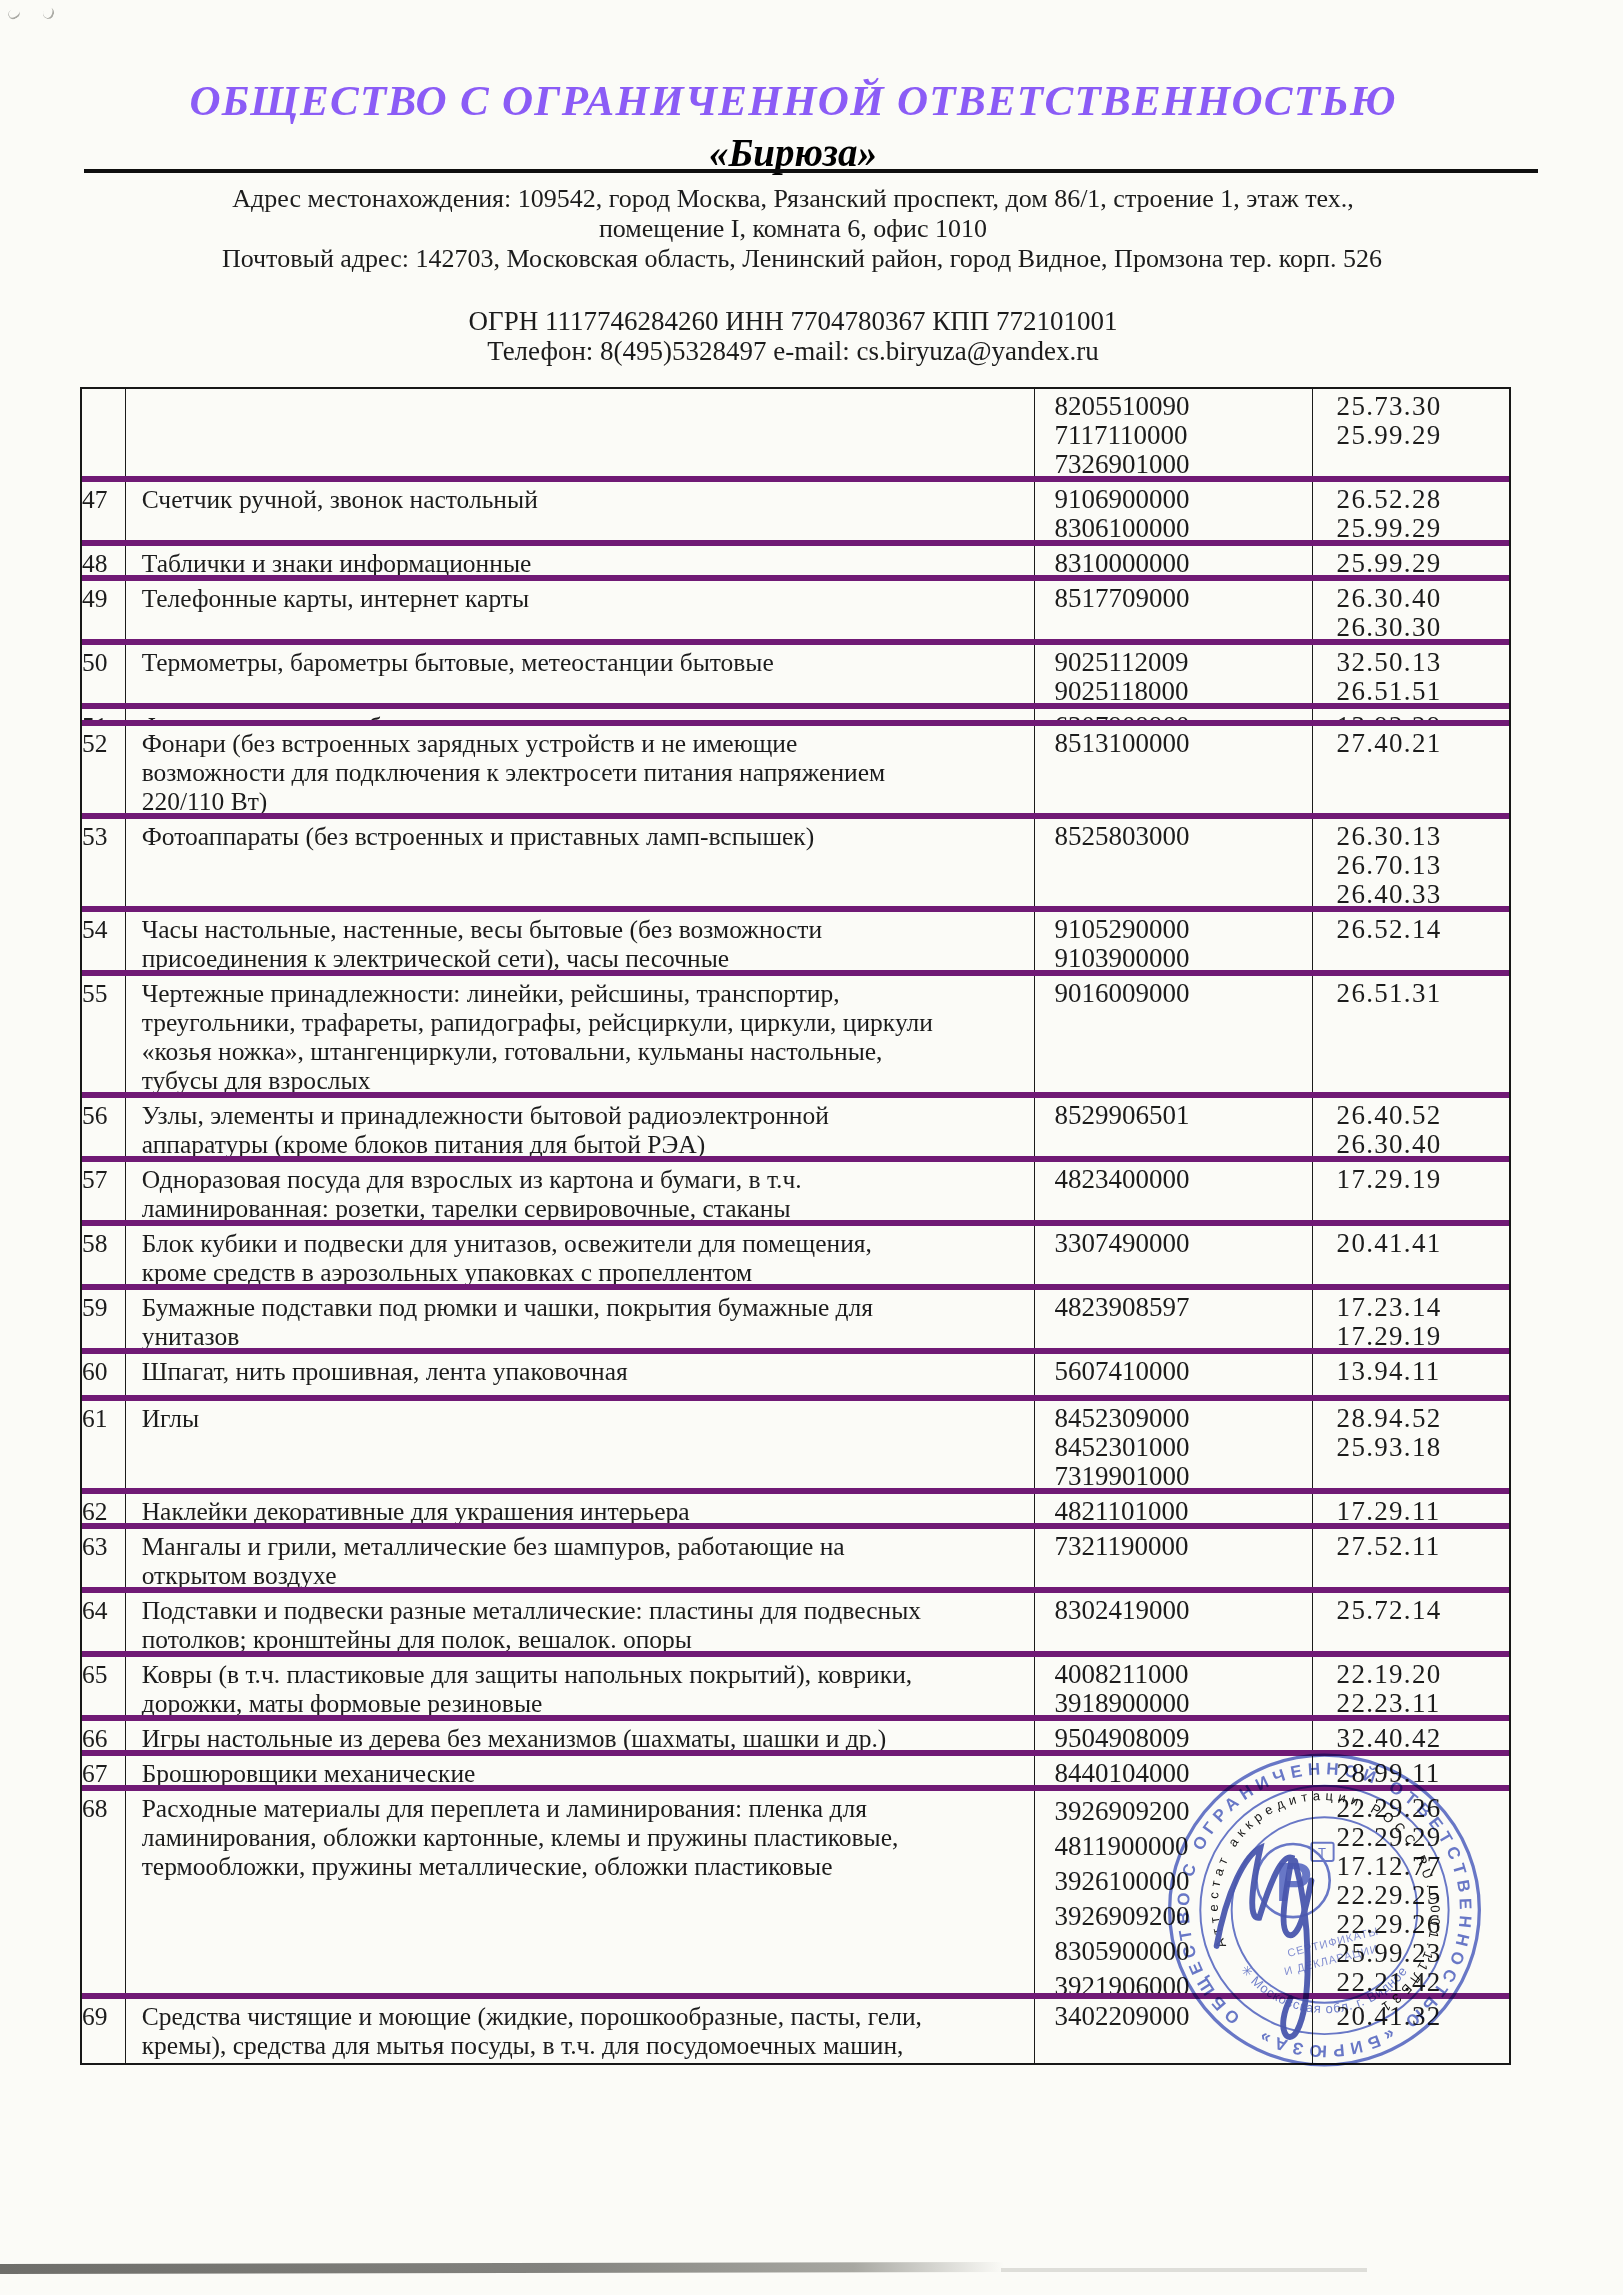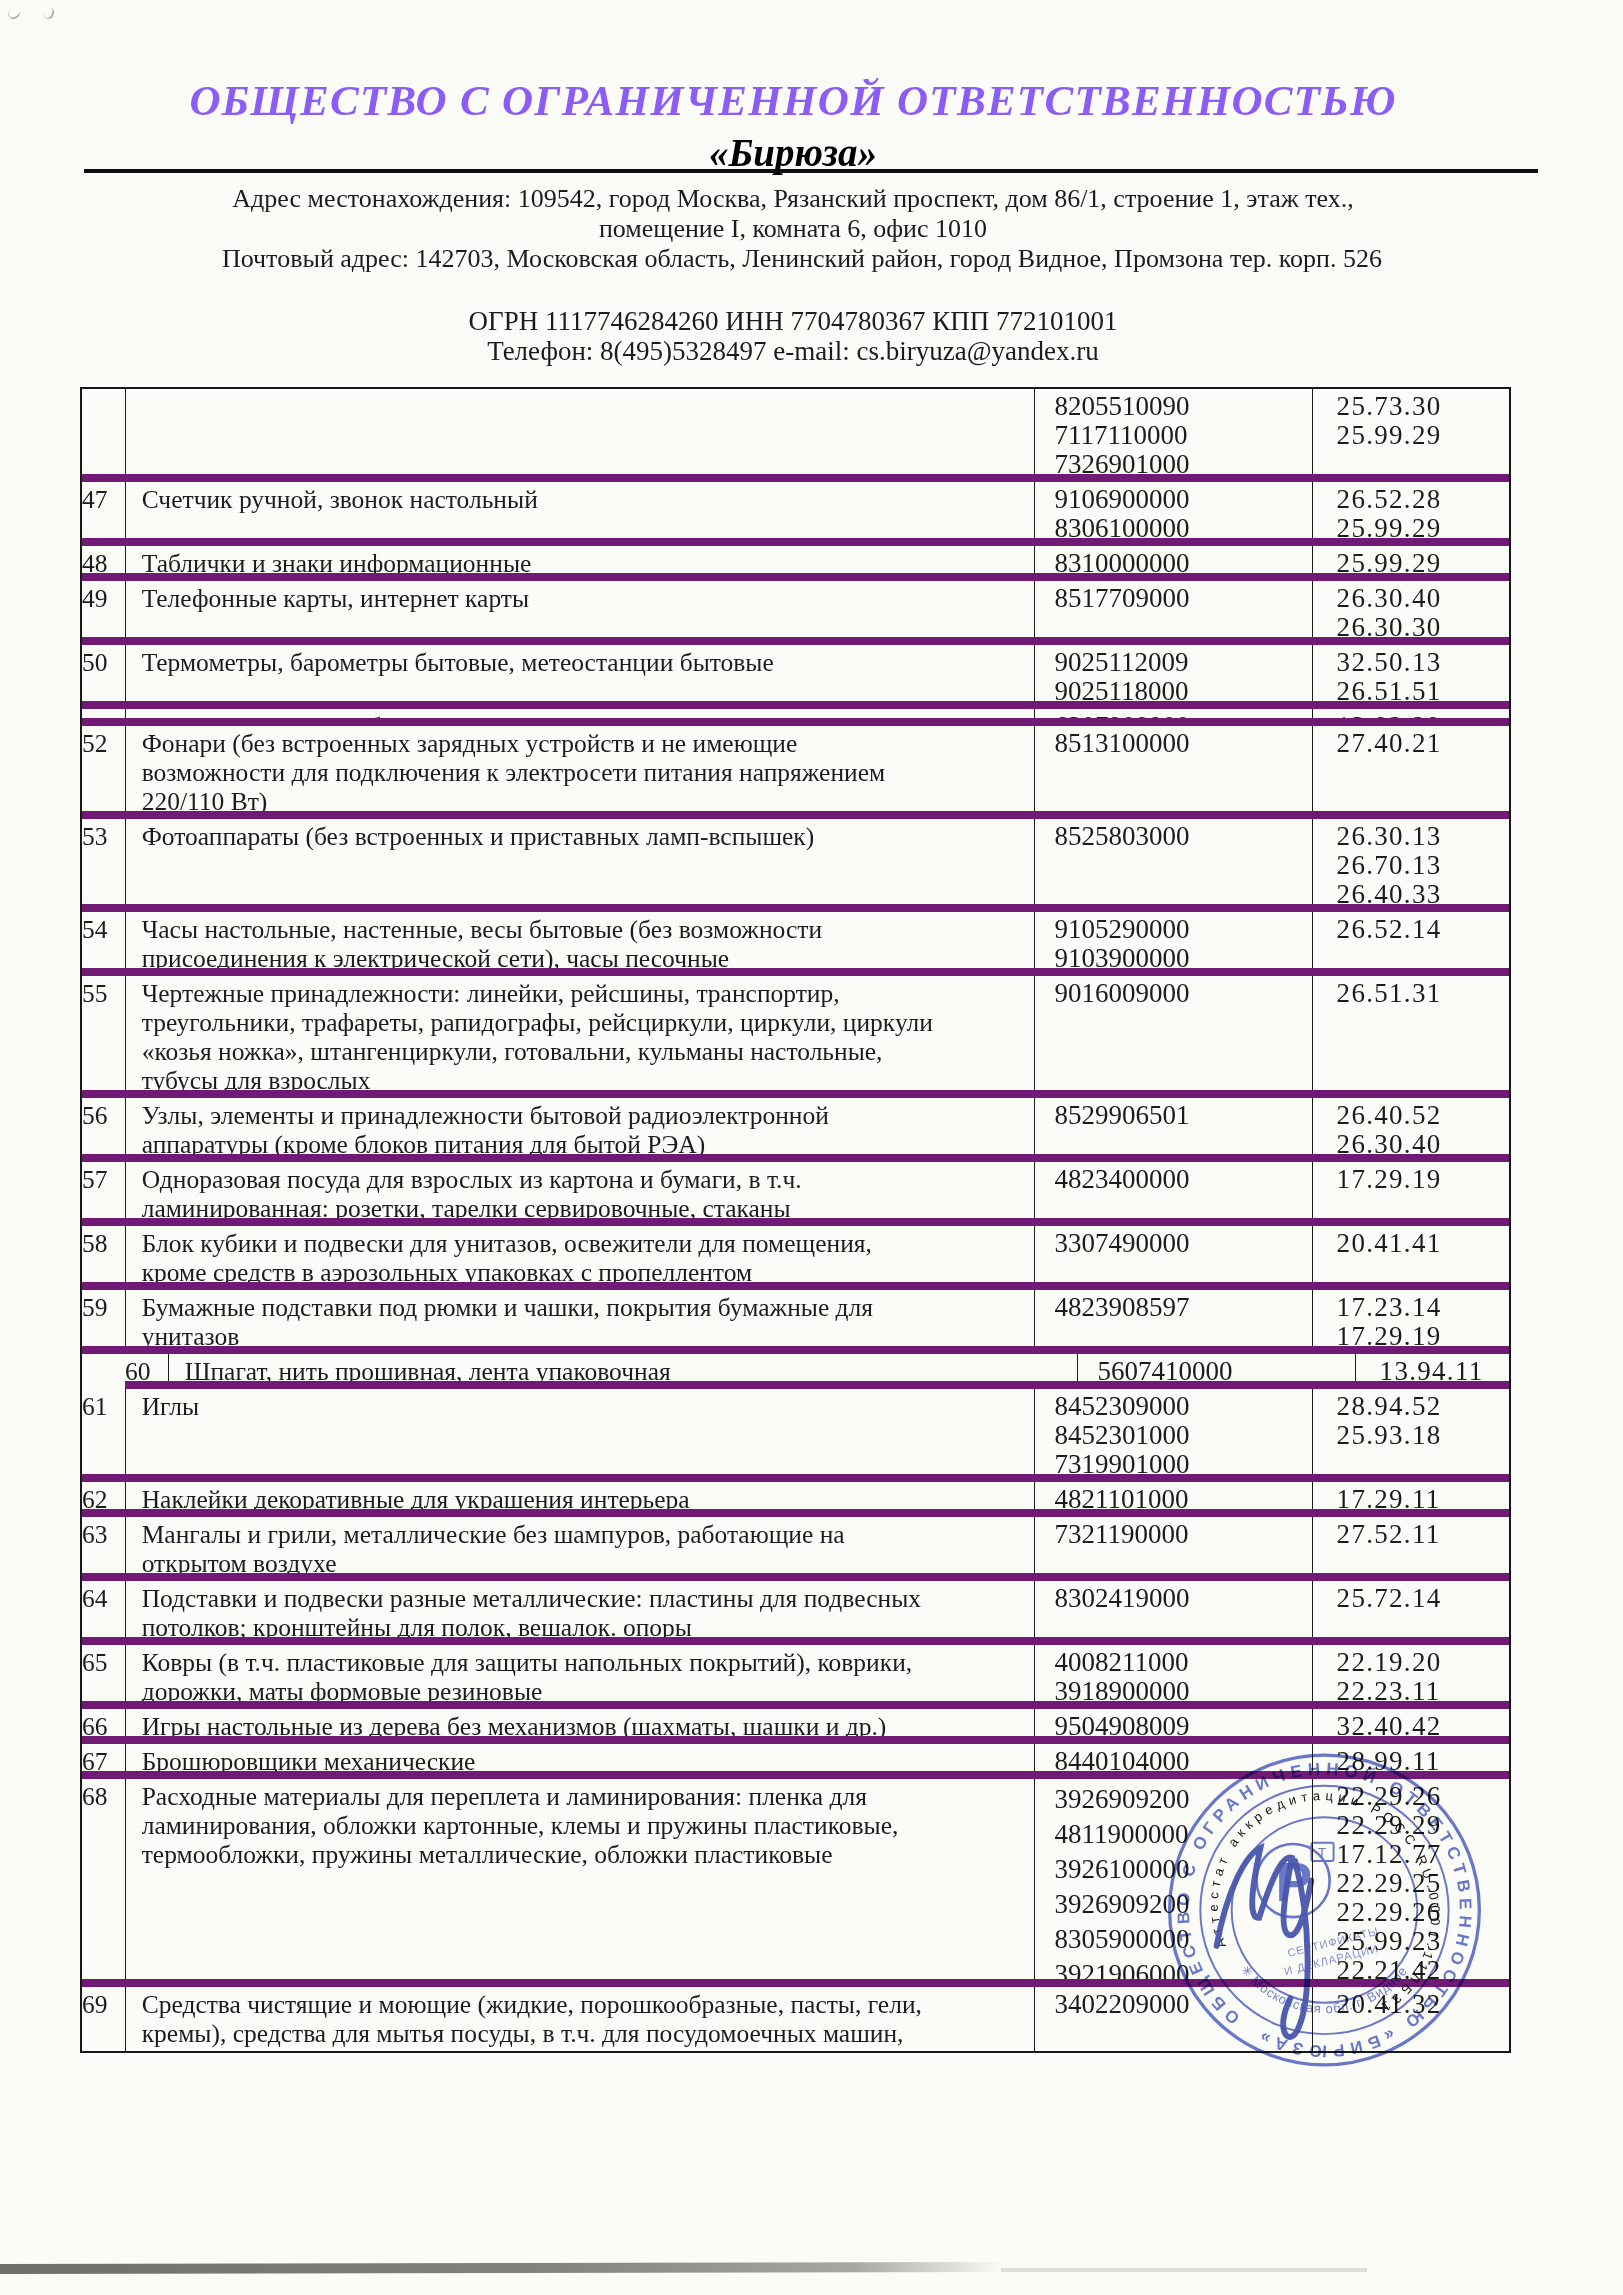--- a/index.html
+++ b/index.html
@@ -21,21 +21,21 @@
   .hdr2{position:absolute;top:130px;left:0;width:1586px;text-align:center;
     font-size:39px;font-weight:bold;font-style:italic;color:#000;}
   .rule{position:absolute;left:84px;top:169px;width:1454px;height:3.9px;background:#0f0f0f;}
   .addr{position:absolute;left:0;width:1586px;text-align:center;font-size:26px;white-space:nowrap;}
   .a1{top:184px;} .a2{top:214px;} .a3{top:244px;padding-left:9px;}
   .reg{position:absolute;left:0;top:306px;width:1586px;text-align:center;font-size:27px;}
   .contact{position:absolute;left:0;top:336px;width:1586px;text-align:center;font-size:27px;}
 
   .table{position:absolute;left:80px;top:387px;width:1427px;
     border:2px solid #181818;box-sizing:content-box;}
-  .row{display:flex;border-bottom:8px solid #701a75;box-sizing:border-box;}
+  .row{display:flex;border-bottom:6px solid #701a75;box-sizing:border-box;}
   .row:last-child{border-bottom:none;}
   .cell{box-sizing:border-box;padding-top:3.3px;overflow:hidden;}
   .cell-num{width:44px;text-align:left;border-right:1.3px solid #1b1b1b;font-size:25.5px;}
   .cell-desc{width:909px;padding-left:15.7px;border-right:1.3px solid #1b1b1b;font-size:25.5px;}
   .cell-codes{width:278px;padding-left:19.6px;border-right:1.3px solid #1b1b1b;font-size:27px;}
   .cell-classes{flex:1;padding-left:23.6px;font-size:27px;letter-spacing:1.3px;}
   .line{line-height:29px;white-space:nowrap;}
   .row:nth-child(23) .cell-codes .line{line-height:35px;}
 
   .stamp{position:absolute;left:1148px;top:1727px;width:366px;height:379px;
@@ -261,21 +261,21 @@
       </div>
     <div class="cell cell-codes">
         <div class="line">4823908597</div>
       </div>
     <div class="cell cell-classes">
         <div class="line">17.23.14</div>
         <div class="line">17.29.19</div>
       </div>
   </div>
 
-  <div class="row" style="height: 35px; margin-left: 43px;">
+  <div class="row" style="height: 47px;">
     <div class="cell cell-num">60</div>
     <div class="cell cell-desc">
         <div class="line">Шпагат, нить прошивная, лента упаковочная</div>
       </div>
     <div class="cell cell-codes">
         <div class="line">5607410000</div>
       </div>
     <div class="cell cell-classes">
         <div class="line">13.94.11</div>
       </div>

